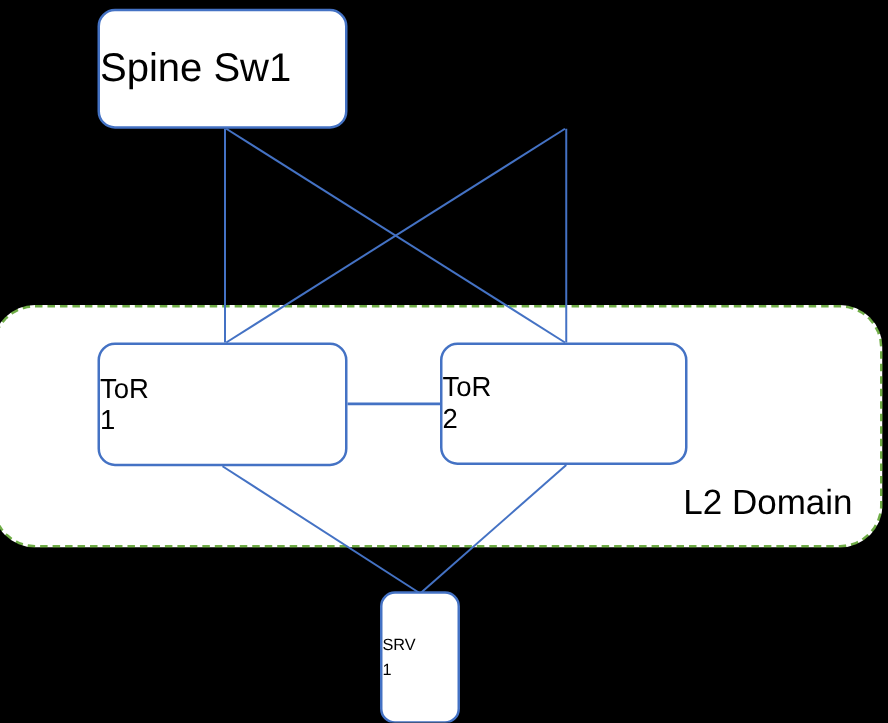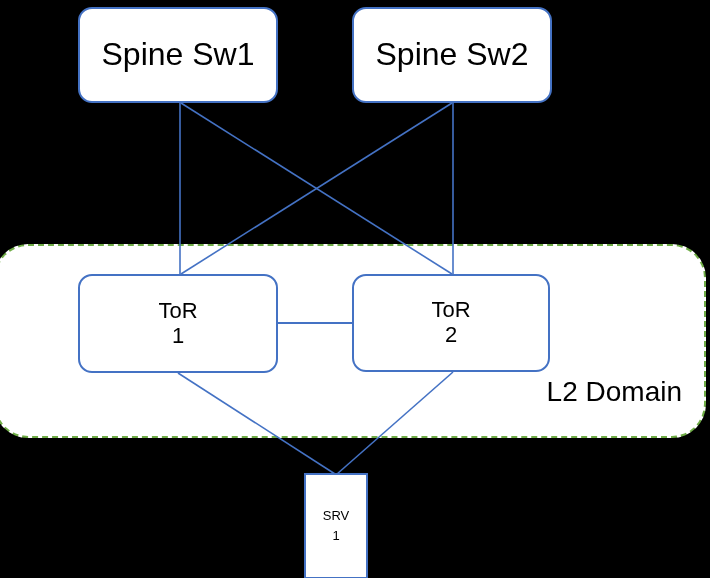--- a/index.html
+++ b/index.html
@@ -41,36 +41,35 @@
     height: 194px;
     background: #FFFFFF;
     border: 2px dashed #70AD47;
     border-radius: 34px;
     box-sizing: border-box;
     z-index: 0;
   }
   .l2-domain-label {
     position: absolute;
     right: 22px;
-    bottom: 30px;
+    bottom: 20px;
     font-size: 28px;
     color: #000000;
     line-height: 1;
     white-space: nowrap;
   }
 
   
   .node {
     position: absolute;
     background: #FFFFFF;
     border: 2px solid #4472C4;
     box-sizing: border-box;
     display: flex;
     flex-direction: column;
-    align-items: center;
     justify-content: center;
     z-index: 3;
     color: #000000;
   }
   .node.rounded {
     border-radius: 14px;
   }
   .node-line {
     line-height: 1.12;
     white-space: nowrap;
@@ -90,21 +89,21 @@
     font-size: 22px;
   }
   #tor-1 { left: 78px;  top: 274px; }
   #tor-2 { left: 352px; top: 274px; width: 198px; height: 98px; }
 
   .server-node {
     left: 304px;
     top: 473px;
     width: 64px;
     height: 106px;
-    border-radius: 0;
+    border-radius: 12px;
     font-size: 13px;
   }
   .server-node .node-line { line-height: 1.55; }
 </style>
 </head>
 <body>
 
 <div id="canvas">
 
   <div class="l2-domain">
@@ -120,23 +119,20 @@
       <line x1="178" y1="373" x2="335" y2="474"></line>
       <line x1="453" y1="372" x2="337" y2="474"></line>
     </g>
     <line x1="278" y1="323" x2="352" y2="323" stroke="#4472C4" stroke-width="2.2"></line>
   </svg>
 
   <div id="spine-sw1" class="node rounded spine-node">
     <span class="node-line">Spine Sw1</span>
   </div>
 
-  <div id="spine-sw2" class="node rounded spine-node">
-    <span class="node-line">Spine Sw2</span>
-  </div>
 
   <div id="tor-1" class="node rounded tor-node">
     <span class="node-line">ToR</span>
     <span class="node-line">1</span>
   </div>
 
   <div id="tor-2" class="node rounded tor-node">
     <span class="node-line">ToR</span>
     <span class="node-line">2</span>
   </div>

